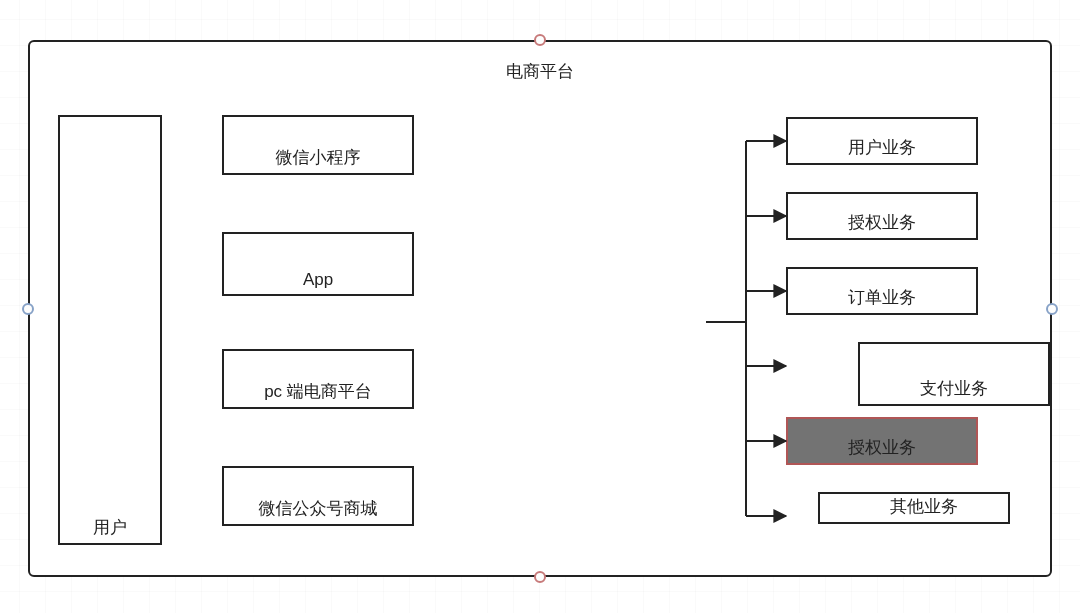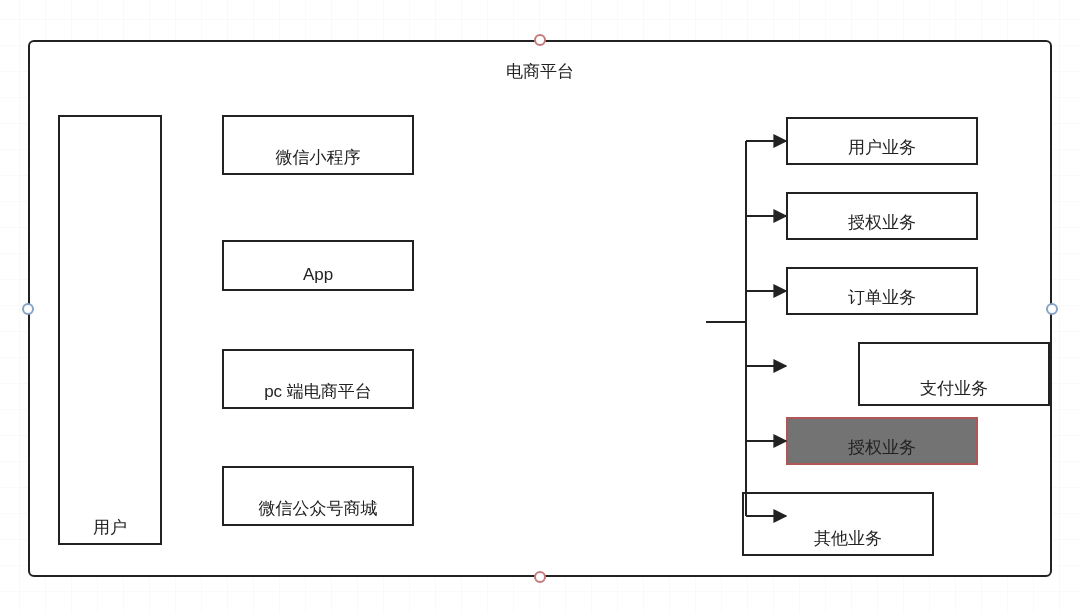--- a/index.html
+++ b/index.html
@@ -80,21 +80,21 @@
   </div>
 
   <div class="node" id="user-node" style="left: 58px; top: 115px; width: 104px; height: 430px;">
     <span>用户</span>
   </div>
 
   <div id="clients-mount">
       <div class="node" style="left: 222px; top: 115px; width: 192px; height: 60px;">
         <span>微信小程序</span>
       </div>
-      <div class="node" style="left: 222px; top: 232px; width: 192px; height: 51px; margin-top: 8px;">
+      <div class="node" style="left: 222px; top: 232px; width: 192px; height: 64px;">
         <span>App</span>
       </div>
       <div class="node" style="left: 222px; top: 349px; width: 192px; height: 60px;">
         <span>pc 端电商平台</span>
       </div>
       <div class="node" style="left: 222px; top: 466px; width: 192px; height: 60px;">
         <span>微信公众号商城</span>
       </div>
     </div>
 
@@ -108,21 +108,21 @@
       </div>
       <div class="node" style="left: 786px; top: 267px; width: 192px; height: 48px;">
         <span>订单业务</span>
       </div>
       <div class="node" style="left: 820px; top: 342px; width: 192px; height: 64px; margin-left: 38px;">
         <span>支付业务</span>
       </div>
       <div class="node highlight" style="left: 786px; top: 417px; width: 192px; height: 48px;">
         <span>授权业务</span>
       </div>
-      <div class="node" style="left: 742px; top: 492px; width: 192px; height: 64px; padding-left: 24px;">
+      <div class="node" style="left: 818px; top: 492px; width: 192px; height: 32px; padding-left: 24px;">
         <span>其他业务</span>
       </div>
     </div>
 
   <svg class="edges" id="edges-svg">
     <defs>
       <marker id="arrow" viewBox="0 0 10 10" refX="9" refY="5" markerWidth="7" markerHeight="7" orient="auto-start-reverse">
         <path d="M 0 0 L 10 5 L 0 10 z" fill="#222"></path>
       </marker>
     </defs>

